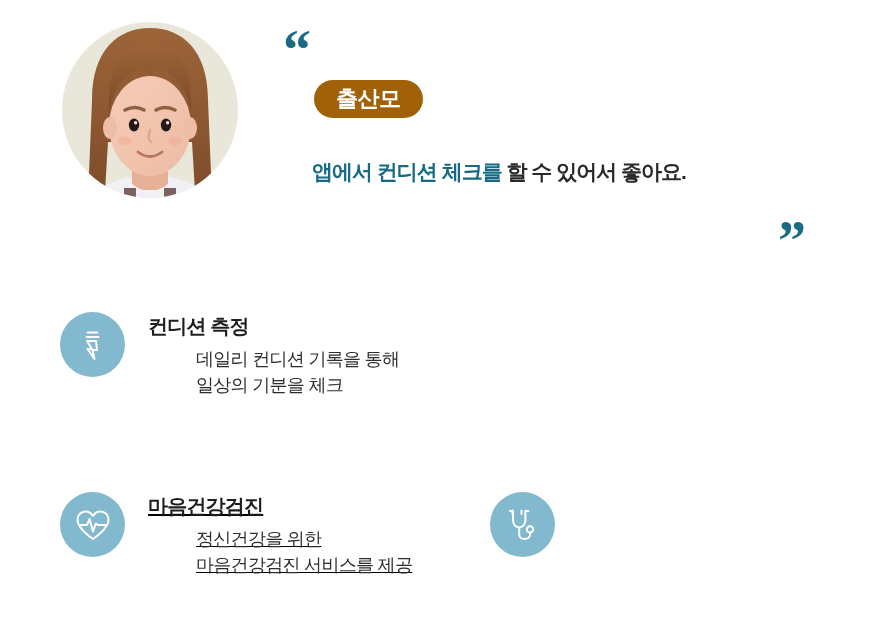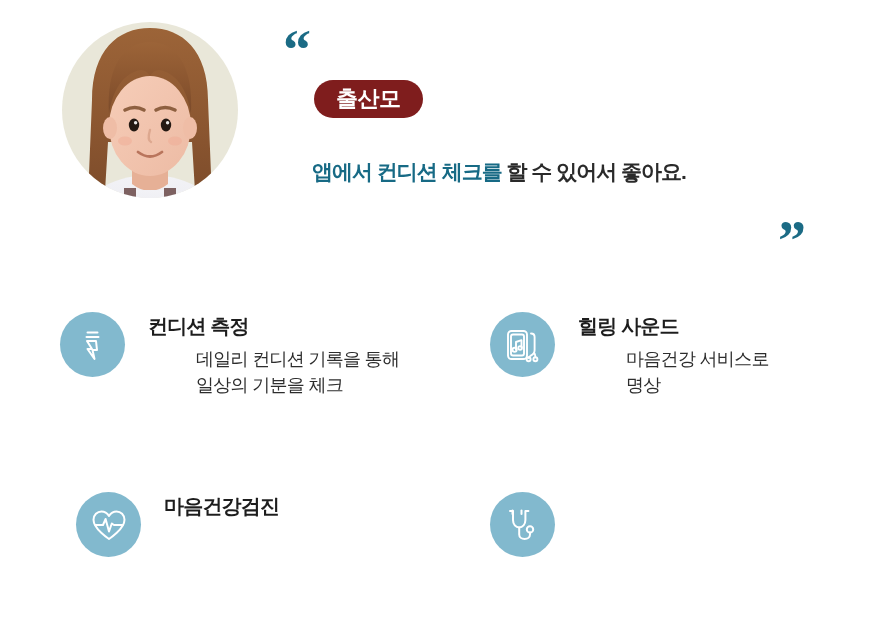--- a/index.html
+++ b/index.html
@@ -78,21 +78,21 @@
 
   .badge {
     position: absolute;
     left: 314px;
     top: 80px;
     height: 38px;
     padding: 16px 22px;
     display: flex;
     align-items: center;
     justify-content: center;
-    background: #7f1d1d;
+    background: #a16207;
     color: #ffffff;
     border-radius: 19px;
     font-size: 22px;
     font-weight: 700;
     letter-spacing: -0.5px;
     box-sizing: border-box;
   }
 
   .quote-text {
     position: absolute;
@@ -119,21 +119,21 @@
     height: 320px;
   }
 
   .feature {
     position: absolute;
     display: flex;
     align-items: flex-start;
   }
   .feature-1 { left: 60px;  top: 10px;  width: 400px; }
   .feature-2 { left: 490px; top: 10px;  width: 370px; }
-  .feature-3 { left: 76px;  top: 190px; width: 400px; }
+  .feature-3 { left: 60px;  top: 190px; width: 400px; text-decoration: underline; }
   .feature-4 { left: 490px; top: 190px; width: 370px; }
 
   .icon-circle {
     flex: 0 0 auto;
     width: 65px;
     height: 65px;
     border-radius: 50%;
     background: #82b9ce;
     display: flex;
     align-items: center;
@@ -265,53 +265,34 @@
           <path d="M23 16 H14 L19 24 H14.5 L21.5 34 L19.5 25 H24 Z"></path>
         </svg>
       </div>
       <div class="feature-text">
         <div class="feature-title">컨디션 측정</div>
         <div class="feature-desc">데일리 컨디션 기록을 통해
 일상의 기분을 체크</div>
       </div>
     </div>
 
-    <div class="feature feature-2">
-      <div class="icon-circle">
-        <svg width="42" height="42" viewBox="0 0 42 42" fill="none" stroke="#ffffff" stroke-width="1.9" stroke-linecap="round" stroke-linejoin="round">
-          <rect x="6" y="7" width="19" height="28" rx="3.5"></rect>
-          <rect x="9" y="10.5" width="13" height="21" rx="2"></rect>
-          <path d="M14 25.5 V18 L19.5 16.2 V23.5"></path>
-          <circle cx="12.6" cy="25.8" r="2.1"></circle>
-          <circle cx="18.1" cy="23.9" r="1.8"></circle>
-          <path d="M29 9.5 C31.6 9.5 32.6 11 32.6 13 L32.6 26 C32.6 29 31 30.5 29 31.5"></path>
-          <path d="M29 31.5 C27.6 32.2 26.8 33 26.8 34"></path>
-          <circle cx="26.6" cy="35.2" r="2"></circle>
-          <circle cx="33.4" cy="35.2" r="2"></circle>
-          <path d="M33.4 33.2 C33.4 31.5 33 30.5 32.6 29.5"></path>
-        </svg>
-      </div>
-      <div class="feature-text">
-        <div class="feature-title">힐링 사운드</div>
-        <div class="feature-desc">마음건강 서비스로
-명상</div>
-      </div>
-    </div>
 
     <div class="feature feature-3">
       <div class="icon-circle">
         <svg width="42" height="42" viewBox="0 0 42 42" fill="none" stroke="#ffffff" stroke-width="2" stroke-linecap="round" stroke-linejoin="round">
           <path d="M21 35 C21 35 5.5 25 5.5 15.8 C5.5 10.9 9.3 7.5 13.4 7.5
                    C16.6 7.5 19.4 9.4 21 12 C22.6 9.4 25.4 7.5 28.6 7.5
                    C32.7 7.5 36.5 10.9 36.5 15.8 C36.5 25 21 35 21 35 Z"></path>
           <path d="M7.5 21 H15 L17.6 15 L21 27.5 L23.8 19.5 L26 21 H34.5"></path>
         </svg>
       </div>
       <div class="feature-text">
         <div class="feature-title">마음건강검진</div>
+        <div class="feature-desc">정신건강을 위한
+마음건강검진 서비스를 제공</div>
       </div>
     </div>
 
     <div class="feature feature-4">
       <div class="icon-circle">
         <svg width="42" height="42" viewBox="0 0 42 42" fill="none" stroke="#ffffff" stroke-width="2" stroke-linecap="round" stroke-linejoin="round">
           <path d="M10.5 6.5 V10"></path>
           <path d="M19.5 6.5 V10"></path>
           <path d="M8 7 H11 V16 C11 20.5 13.8 23.5 17.2 23.5
                    C20.6 23.5 23.4 20.5 23.4 16 V7 H26.4"></path>

